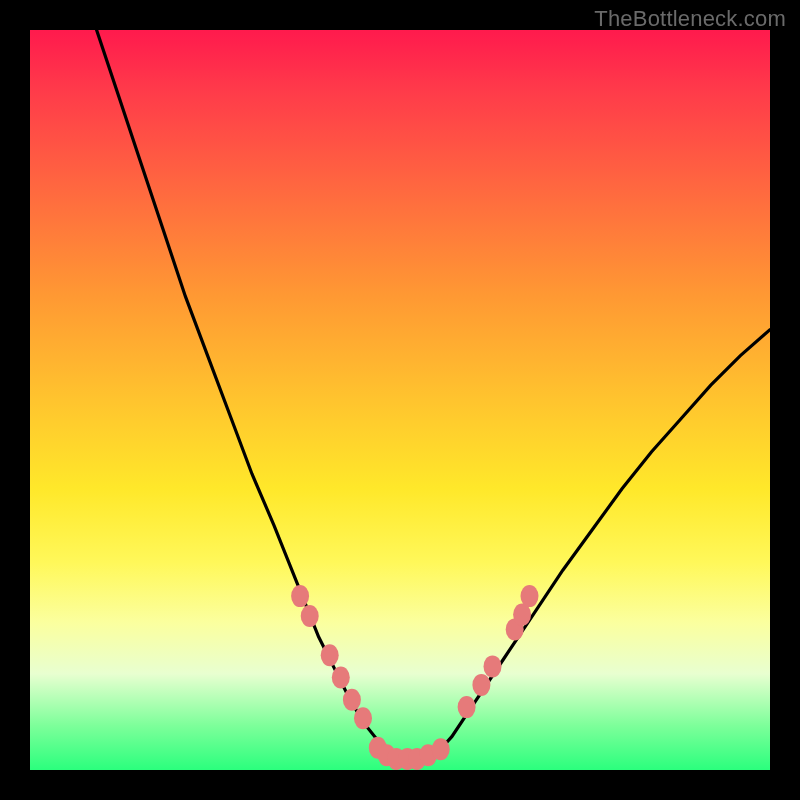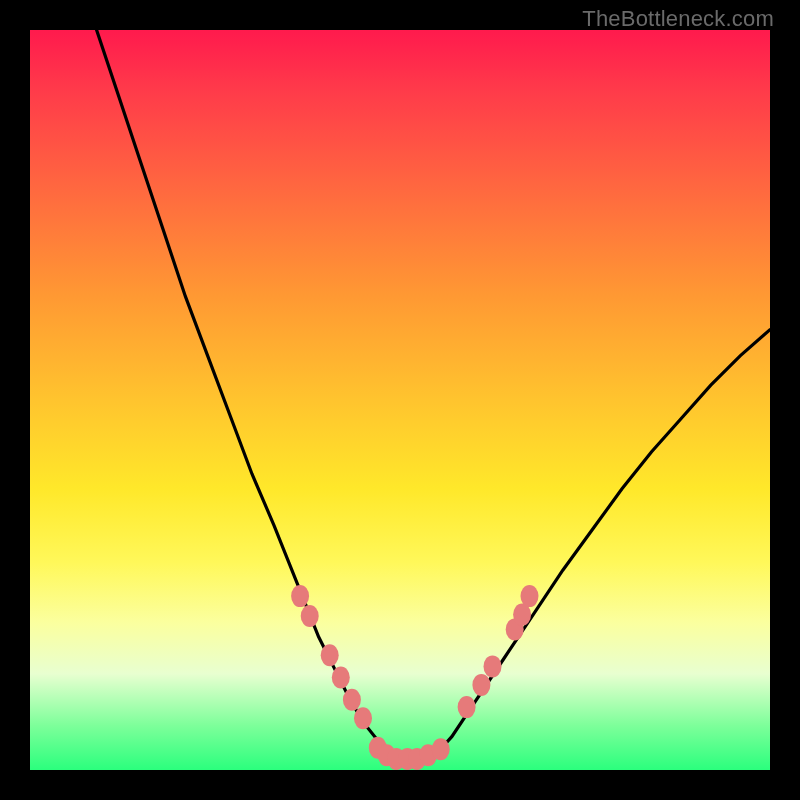--- a/index.html
+++ b/index.html
@@ -34,21 +34,21 @@
       #ffe82a 62%,
       #fff85a 72%,
       #fbff9e 80%,
       #e8ffd0 87%,
       #7dff9a 94%,
       #2bff7d 100%);
   }
   .watermark {
     position: absolute;
     top: 6px;
-    right: 26px;
+    right: 14px;
     color: #6a6a6a;
     font-size: 22px;
     font-weight: 500;
     letter-spacing: 0.2px;
     user-select: none;
   }
   svg {
     position: absolute;
     left: 0;
     top: 0;

